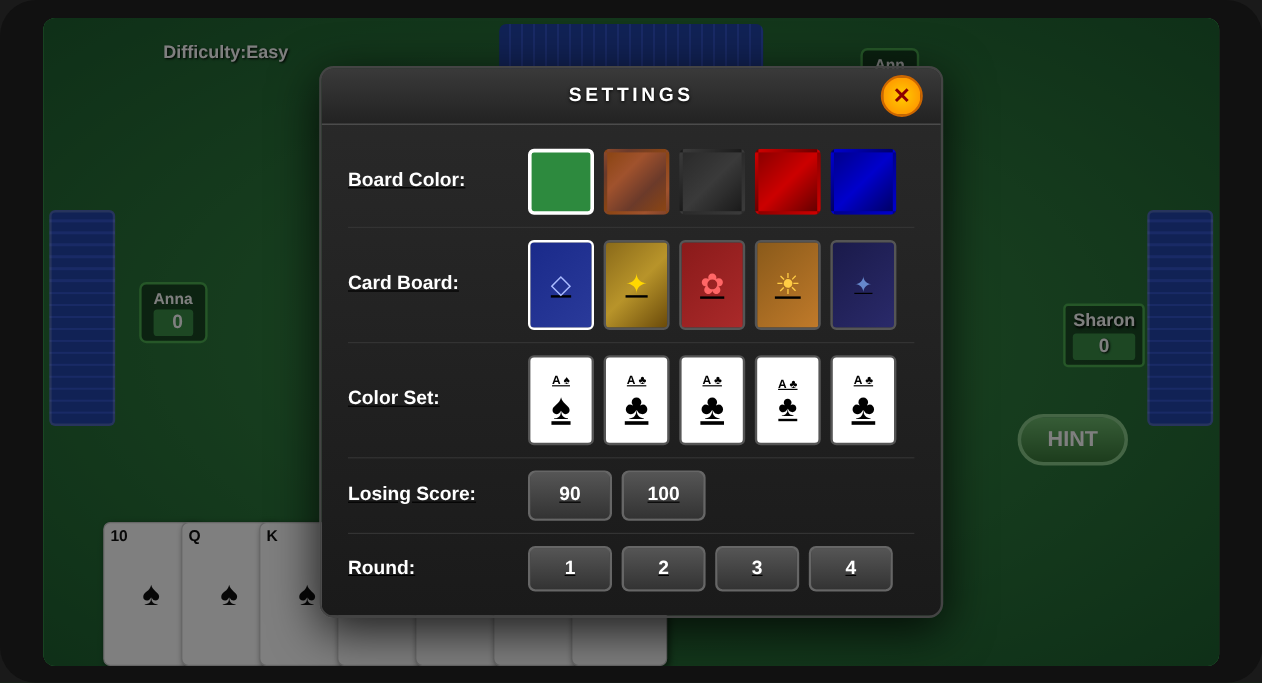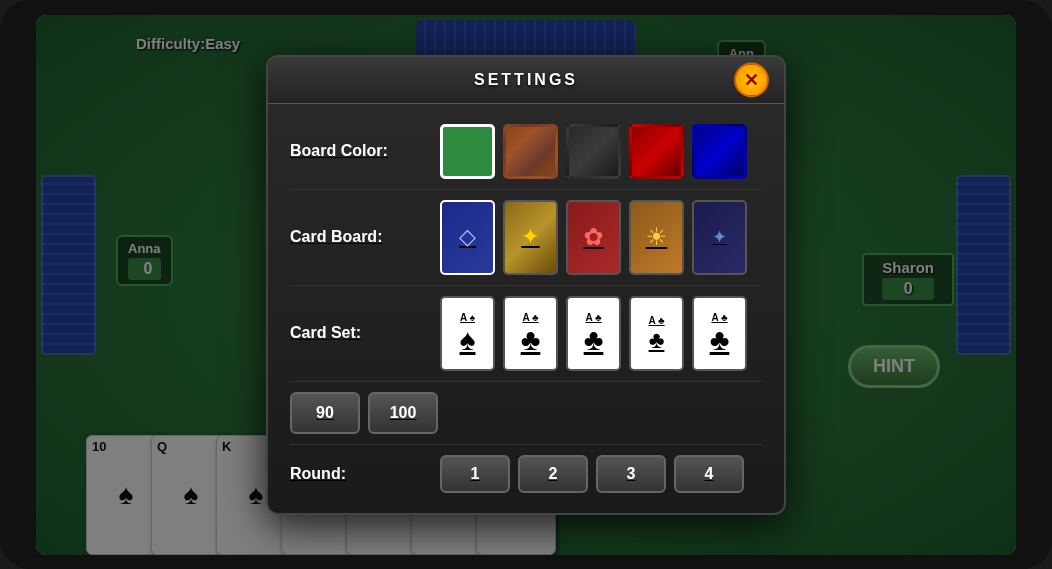--- a/index.html
+++ b/index.html
@@ -388,21 +388,21 @@
       top: 238px;
       right: 62px;
       color: #fff;
       font-weight: bold;
       font-size: 15px;
       z-index: 3;
       text-shadow: 1px 1px 2px #000;
       background: rgba(0,0,0,0.35);
       border: 2px solid #4caf50;
       border-radius: 4px;
-      padding: 4px 18px;
+      padding: 4px 6px;
     }
     .sharon-score {
       text-align: center;
       font-size: 16px;
       font-weight: bold;
       background: #3a8f47;
       padding: 2px 8px;
       border-radius: 3px;
       margin-top: 2px;
     }
@@ -509,21 +509,21 @@
               <div class="card-option card-orange">
                 <span style="font-size:24px; color:#ffcc44;">☀</span>
               </div>
               <div class="card-option card-dark-blue">
                 <span style="font-size:18px; color:#6688cc;">✦</span>
               </div>
             </div>
           </div>
 
           <div class="settings-row">
-            <div class="settings-label">Card Set:</div>
+            <div class="settings-label">Color Set:</div>
             <div class="settings-options">
               <div class="cardset-option">
                 <span class="small-label">A ♠</span>
                 <span class="big-suit">♠</span>
               </div>
               <div class="cardset-option">
                 <span class="small-label">A ♣</span>
                 <span class="big-suit">♣</span>
               </div>
               <div class="cardset-option">
@@ -535,20 +535,21 @@
                 <span class="big-suit" style="font-size:24px;">♣</span>
               </div>
               <div class="cardset-option">
                 <span class="small-label">A ♣</span>
                 <span class="big-suit">♣</span>
               </div>
             </div>
           </div>
 
           <div class="settings-row">
+            <div class="settings-label">Losing Score:</div>
             <div class="settings-options">
               <button class="score-btn">90</button>
               <button class="score-btn">100</button>
             </div>
           </div>
 
           <div class="settings-row">
             <div class="settings-label">Round:</div>
             <div class="settings-options">
               <button class="round-btn">1</button>

